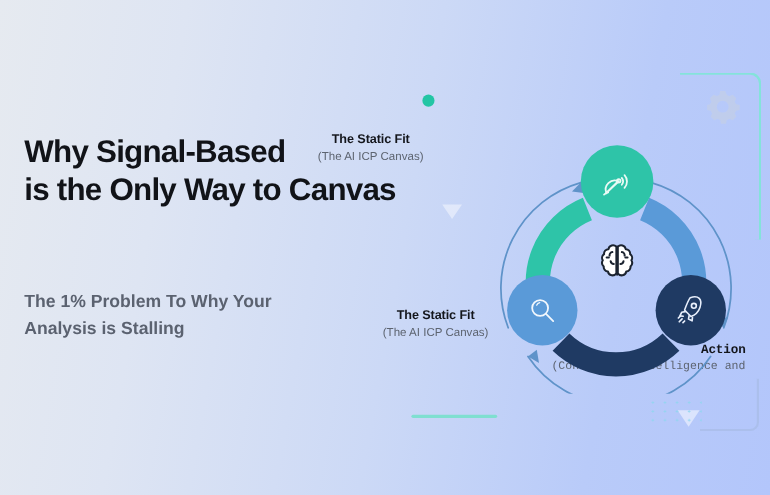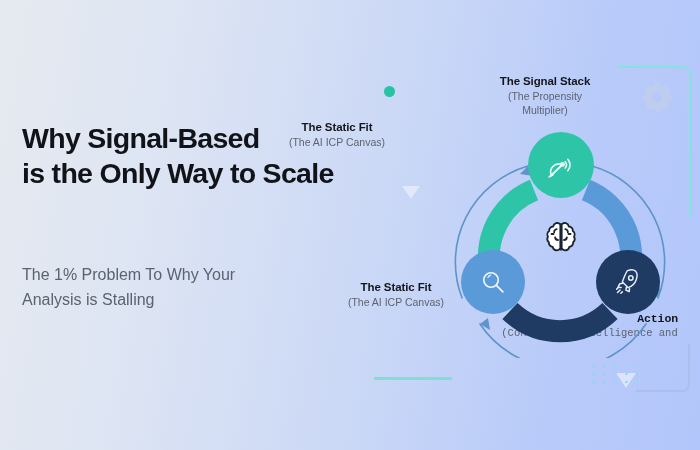--- a/index.html
+++ b/index.html
@@ -28,21 +28,21 @@
 
   
   #headline{position:absolute;left:22px;top:121px;width:360px;}
   #headline .ln{
     font-weight:800;font-size:28.5px;line-height:35px;letter-spacing:-.7px;
     color:#111318;white-space:nowrap;
   }
   #headline .ln.accent{color:#7b8ee2;}
   #subhead{
     position:absolute;left:22px;top:262px;width:300px;
-    font-size:16px;line-height:25px;color:#5b6270;font-weight:400;
+    font-size:16px;line-height:25px;color:#5b6270;font-weight:700;
   }
 
   
   #diagram{position:absolute;left:436px;top:60px;width:248px;height:320px;}
   #ringwrap{position:absolute;left:14px;top:78px;width:220px;height:220px;}
   #ringwrap svg{display:block;}
 
   .node{position:absolute;border-radius:50%;display:flex;align-items:center;justify-content:center;}
   #node-signal{left:78px;top:-6px;width:66px;height:66px;background:#2ec4a8;}
   #node-fit{left:11px;top:112px;width:64px;height:64px;background:#5a9ad8;}
@@ -74,33 +74,28 @@
 
   <div class="deco" id="bracket-tr"></div>
   <div class="deco" id="bracket-br"></div>
   <div class="deco" id="tri-mid"></div>
   <div class="deco" id="tri-br"></div>
   <div class="deco" id="teal-rule"></div>
   <div class="deco" id="dotgrid"></div>
 
   <div id="headline">
     <div class="ln">Why Signal-Based</div>
-    <div class="ln">is the Only Way to Scale</div>
+    <div class="ln">is the Only Way to Canvas</div>
   </div>
 
   <div id="subhead">
     <div>The 1% Problem To Why Your</div>
     <div>Analysis is Stalling</div>
   </div>
 
-  <div class="lbl" id="lbl-signal">
-    <div class="t">The Signal Stack</div>
-    <div class="s">(The Propensity</div>
-    <div class="s">Multiplier)</div>
-  </div>
 
   <div class="lbl" id="lbl-fit-top">
     <div class="t">The Static Fit</div>
     <div class="s">(The AI ICP Canvas)</div>
   </div>
 
   <div class="lbl" id="lbl-fit-left">
     <div class="t">The Static Fit</div>
     <div class="s">(The AI ICP Canvas)</div>
   </div>

